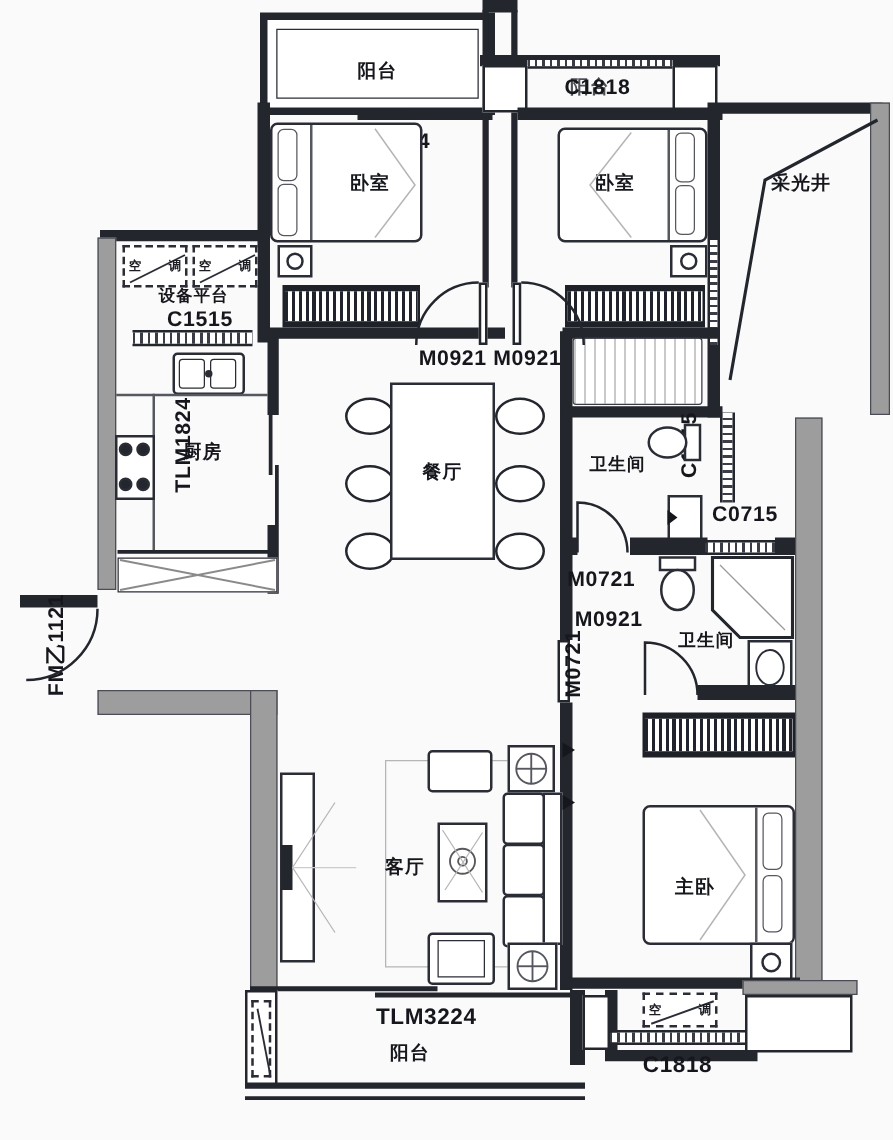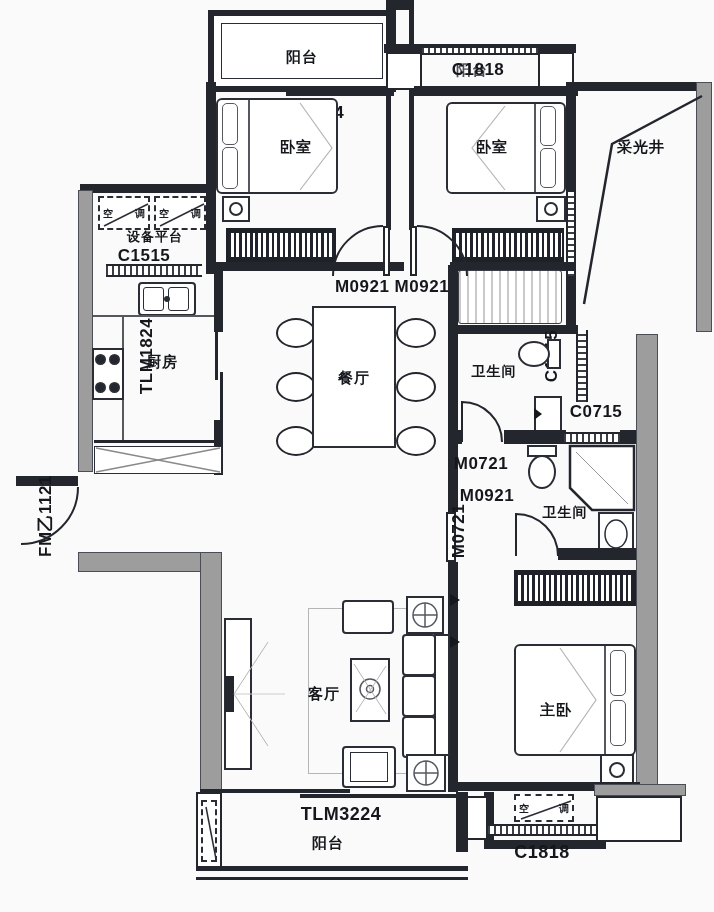--- a/index.html
+++ b/index.html
@@ -96,21 +96,21 @@
     <span class="acg" style="right:3px;top:11px;">调</span>
   </div>
   <div class="acb" style="left:154px;top:196px;width:52px;height:34px;">
     <svg width="52" height="34">
         <line x1="4" y1="28" x2="48" y2="6" stroke="#2a2d35" stroke-width="1.5"></line>
       </svg>
     <span class="acg" style="left:3px;top:11px;">空</span>
     <span class="acg" style="right:3px;top:11px;">调</span>
   </div>
   <div class="lb" style="left:155px;top:237px;font-size:13px;">设备平台</div>
-  <div class="cd" style="left:144px;top:256px;">C1515</div>
+  <div class="cd" style="left:160px;top:256px;">C1515</div>
   <div class="win" style="left:106px;top:264px;width:96px;height:13px;"></div>
 
   <div class="fur" style="left:138px;top:282px;width:58px;height:34px;border-radius:4px;"></div>
   <div class="fursq" style="left:143px;top:287px;width:21px;height:24px;border-width:1.5px;border-radius:3px;"></div>
   <div class="fursq" style="left:168px;top:287px;width:21px;height:24px;border-width:1.5px;border-radius:3px;"></div>
   <div class="thin" style="left:93px;top:315px;width:121px;height:1.5px;"></div>
   <div class="thin" style="left:122px;top:315px;width:1.5px;height:126px;"></div>
   <div class="fursq" style="left:92px;top:348px;width:32px;height:52px;"></div>
   <div class="circ" style="left:95px;top:354px;width:11px;height:11px;background:#23262d;"></div>
   <div class="circ" style="left:109px;top:354px;width:11px;height:11px;background:#23262d;"></div>

